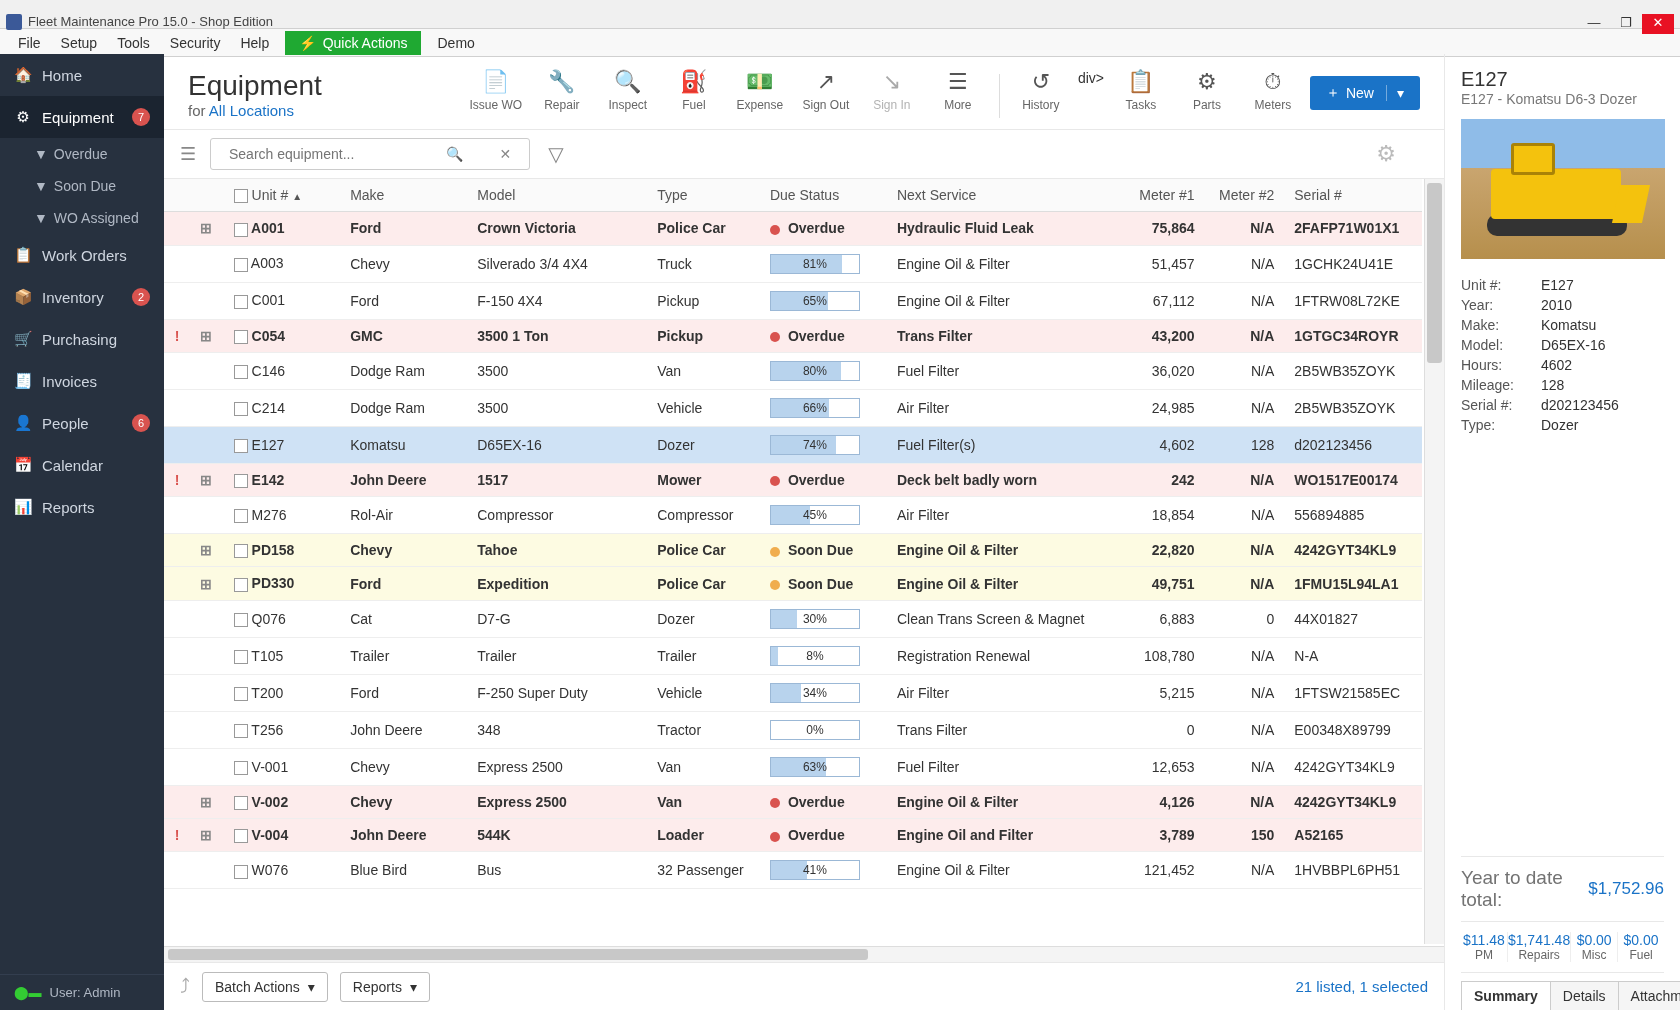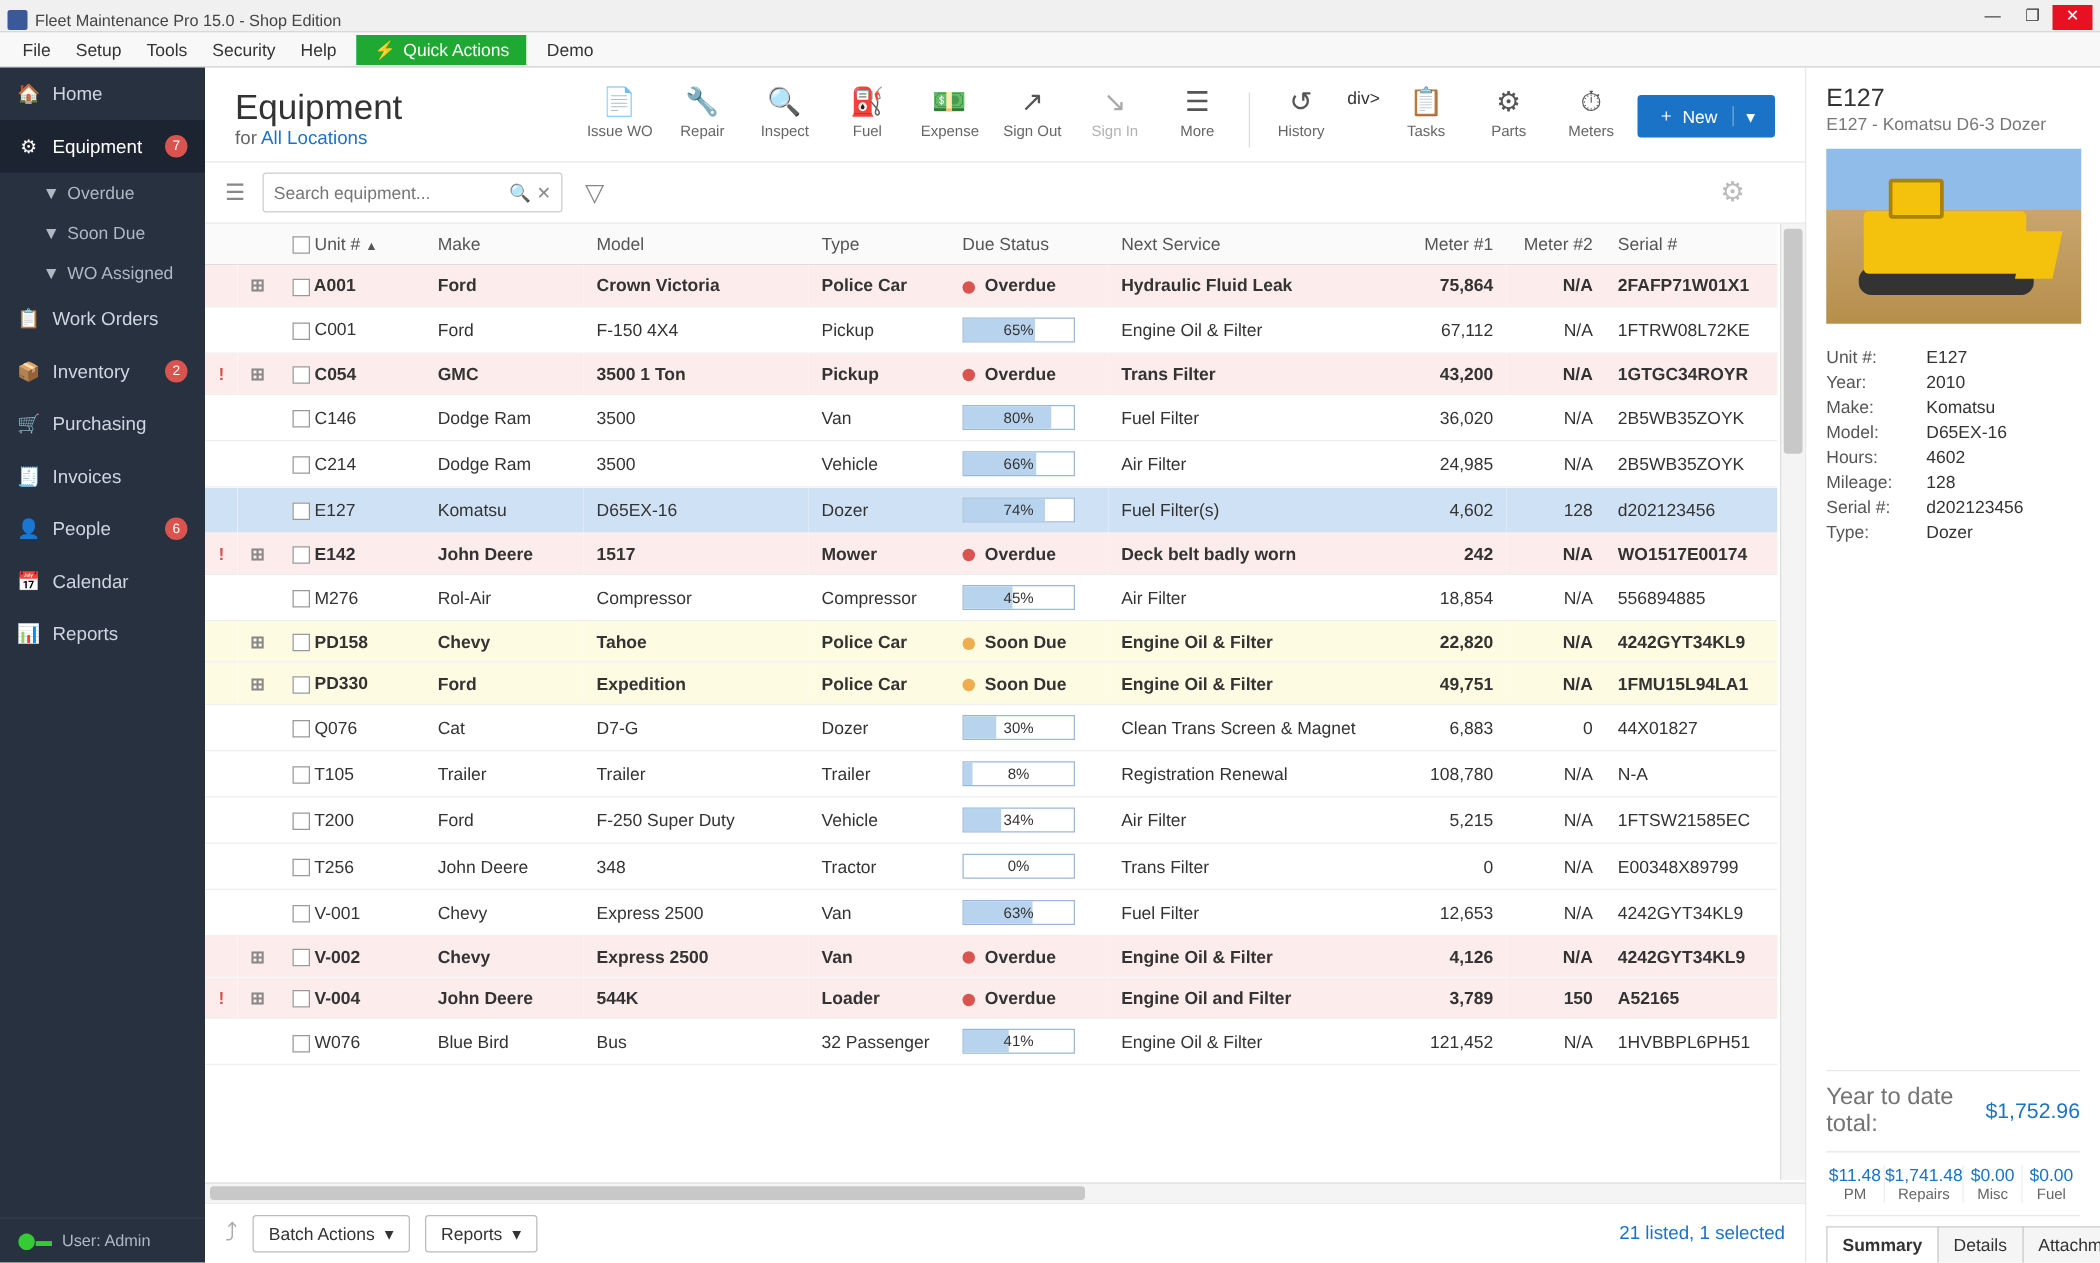--- a/index.html
+++ b/index.html
@@ -1,19 +1,19 @@
 <!DOCTYPE html>
 <html><head>
 <meta charset="utf-8">
 <style>
 * { box-sizing: border-box; margin: 0; padding: 0; font-family: "Segoe UI", Arial, sans-serif; }
 body { width: 1680px; height: 1010px; background: #fff; overflow: hidden; font-size: 14px; color: #333; }
 
 
-.titlebar { height: 26px; background: #f0f0f0; display: flex; align-items: flex-end; padding: 1px 6px; border-bottom: 1px solid #d0d0d0; }
+.titlebar { height: 26px; background: #f0f0f0; display: flex; align-items: flex-start; padding: 14px 6px; border-bottom: 1px solid #d0d0d0; }
 .titlebar .logo { width: 16px; height: 16px; background: #3b5998; margin-right: 6px; border-radius: 2px; }
 .titlebar .title { font-size: 13px; color: #444; }
 .titlebar .spacer { flex: 1; }
 .titlebar .win-btn { width: 32px; height: 20px; text-align: center; line-height: 18px; font-size: 13px; cursor: pointer; }
 .titlebar .win-close { background: #e81123; color: #fff; }
 
 
 .menubar { height: 28px; background: #f8f8f8; display: flex; align-items: center; padding: 0 8px; font-size: 14px; border-bottom: 1px solid #d0d0d0; }
 .menubar .mitem { padding: 4px 10px; cursor: pointer; color: #333; }
 .menubar .quick { background: #1fa932; color: #fff; padding: 4px 14px; margin: 0 6px; display: flex; align-items: center; gap: 6px; }
@@ -41,21 +41,21 @@
 .toolbar { display: flex; gap: 8px; margin-left: auto; align-items: flex-start; }
 .tool-btn { display: flex; flex-direction: column; align-items: center; width: 58px; cursor: pointer; color: #666; font-size: 12px; gap: 4px; }
 .tool-btn .ticon { font-size: 22px; height: 24px; display:flex; align-items:center; justify-content:center; color: #555; }
 .tool-sep { width: 1px; background: #ddd; height: 44px; margin: 4px 4px 0; }
 .new-btn { background: #1a73c7; color: #fff; padding: 8px 16px; border-radius: 3px; cursor: pointer; display:flex; align-items:center; gap:6px; height: 34px; margin-top: 6px; }
 .new-btn .caret { border-left: 1px solid rgba(255,255,255,0.4); padding-left: 10px; margin-left: 6px; }
 
 
 .searchrow { padding: 8px 12px; display: flex; align-items: center; gap: 10px; border-bottom: 1px solid #e8e8e8; }
 .list-icon { width:24px; text-align:center; color:#888; font-size:18px; cursor:pointer; }
-.searchbox { flex: 0 0 240px; border: 1px solid #ccc; border-radius: 3px; display:flex; align-items:center; padding: 0 8px; height: 32px; }
+.searchbox { flex: 0 0 240px; border: 1px solid #ccc; border-radius: 3px; display:flex; align-items:center; padding: 0 18px; height: 32px; gap: 32px; }
 .searchbox input { border: none; outline: none; flex: 1; font-size: 14px; }
 .searchbox .sicon { color: #888; cursor:pointer; margin-left:4px; }
 .filter-icon { color:#888; font-size:20px; cursor:pointer; margin-left: 8px; }
 .gear-right { margin-left: auto; color:#bbb; font-size:22px; cursor:pointer; margin-right: 36px; }
 
 
 .grid-wrap { flex: 1; overflow: hidden; position: relative; }
 .grid { width: 100%; border-collapse: collapse; font-size: 14px; }
 .grid th { text-align: left; padding: 8px 10px; border-bottom: 1px solid #ddd; background: #fafafa; font-weight: 400; color: #555; position: sticky; top: 0; cursor:pointer; white-space:nowrap; }
 .grid th.num, .grid td.num { text-align: right; }
@@ -303,20 +303,38 @@
                 <td>Police Car</td>
                 <td><span class="dot red"></span>Overdue</td>
                 <td>Hydraulic Fluid Leak</td>
                 <td class="num">75,864</td>
                 <td class="num">N/A</td>
                 <td>2FAFP71W01X1</td>
               </tr>
               <tr>
                 <td class="warn-col"></td>
                 <td class="exp-cell"></td>
+                <td><span class="chk"></span> A003</td>
+                <td>Chevy</td>
+                <td>Silverado 3/4 4X4</td>
+                <td>Truck</td>
+                <td>
+                  <div class="pbar">
+                    <div class="fill" style="width:81%"></div>
+                    <div class="lbl">81%</div>
+                  </div>
+                </td>
+                <td>Engine Oil &amp; Filter</td>
+                <td class="num">51,457</td>
+                <td class="num">N/A</td>
+                <td>1GCHK24U41E</td>
+              </tr>
+              <tr>
+                <td class="warn-col"></td>
+                <td class="exp-cell"></td>
                 <td><span class="chk"></span> C001</td>
                 <td>Ford</td>
                 <td>F-150 4X4</td>
                 <td>Pickup</td>
                 <td>
                   <div class="pbar">
                     <div class="fill" style="width:65%"></div>
                     <div class="lbl">65%</div>
                   </div>
                 </td>

